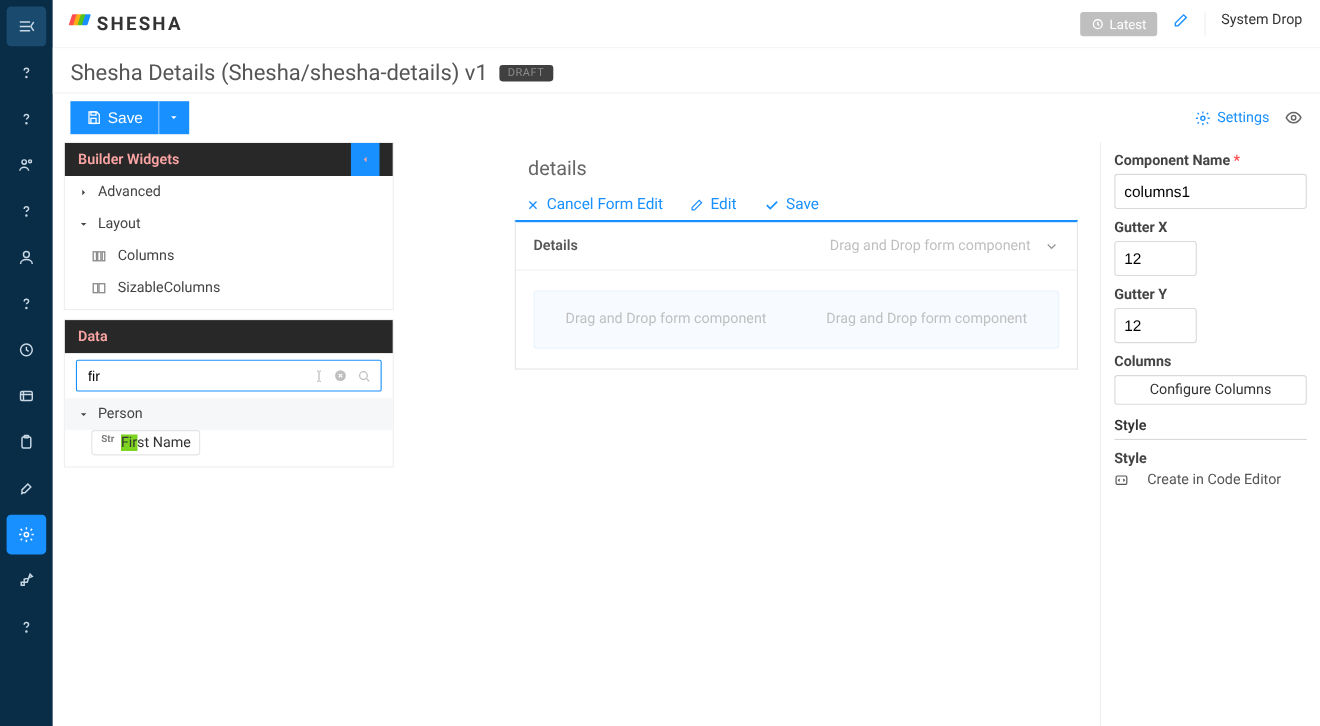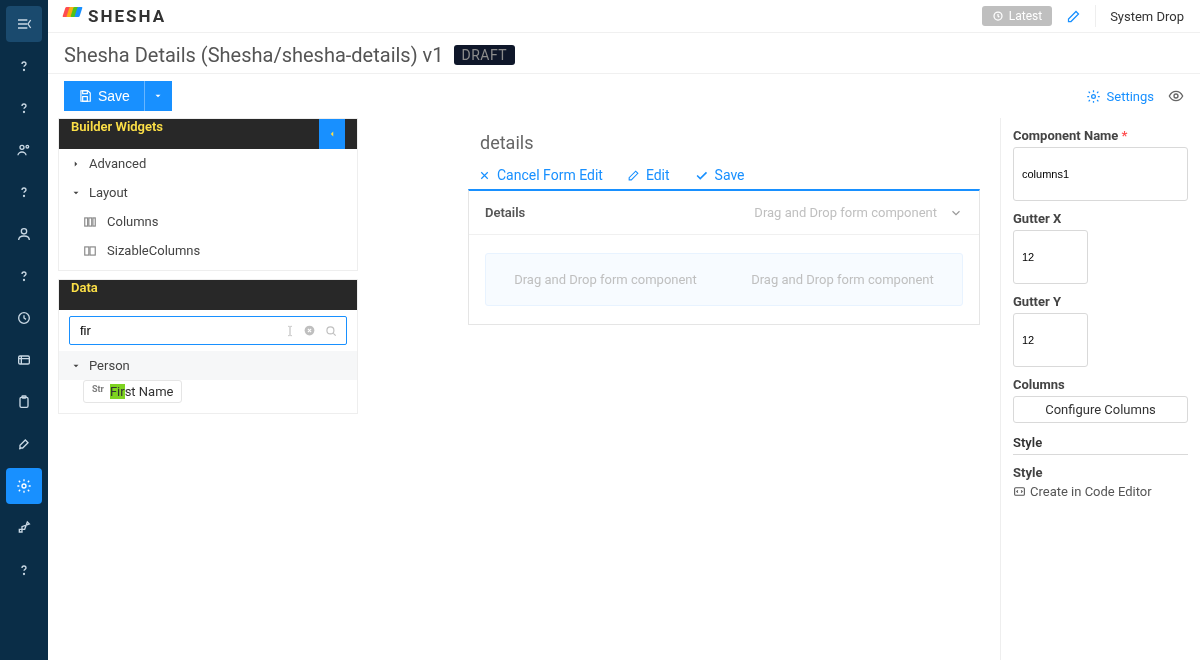--- a/index.html
+++ b/index.html
@@ -18,43 +18,43 @@
   .app{display:flex;height:660px;width:1200px}
   
   .rail{width:48px;background:#0a2d47;display:flex;flex-direction:column;align-items:center;padding:6px 0;gap:6px;flex-shrink:0}
   .rail-item{width:36px;height:36px;display:flex;align-items:center;justify-content:center;color:#c9d8e4;border-radius:4px;cursor:pointer}
   .rail-item.top{background:#1a4a6e}
   .rail-item.active{background:var(--primary);color:#fff}
   .rail-item svg{width:16px;height:16px}
   
   .main{flex:1;display:flex;flex-direction:column;min-width:0;background:#fff}
   
-  .header{height:33px;display:flex;align-items:center;padding:0 16px;border-bottom:1px solid #f0f0f0;gap:10px}
+  .header{height:44px;display:flex;align-items:center;padding:0 16px;border-bottom:1px solid #f0f0f0;gap:10px}
   .logo{display:flex;align-items:center;gap:6px;font-weight:700;font-size:17px;letter-spacing:2px}
   .logo-mark{width:18px;height:18px;position:relative}
   .logo-mark span{position:absolute;width:5px;height:10px;transform:skewX(-18deg);border-radius:1px}
-  .header-right{margin-left:auto;display:flex;align-items:center;gap:14px;color:#999;font-size:13px}
+  .header-right{margin-left:auto;display:flex;gap:14px;color:#999;font-size:13px}
   .latest-btn{background:#bfbfbf;color:#fff;font-size:12px;padding:3px 10px;border-radius:3px;display:flex;align-items:center;gap:5px}
   .divider-v{width:1px;height:22px;background:#eee}
   
   .titlebar{padding:10px 16px 6px;border-bottom:1px solid #f0f0f0;background:#fff}
   .titlebar h2{font-size:20px;font-weight:400;color:#555;display:flex;align-items:center;gap:10px}
-  .draft-badge{background:#0f172a;color:#8c8c8c;font-size:14px;padding:2px 8px;border-radius:3px;letter-spacing:.5px}
+  .draft-badge{background:#404040;color:#8c8c8c;font-size:10px;padding:2px 8px;border-radius:3px;letter-spacing:.5px}
   
   .toolbar{height:44px;display:flex;align-items:center;padding:0 16px;gap:10px}
   .save-group{display:flex}
   .save-btn{background:var(--primary);color:#fff;border:none;height:30px;padding:0 14px;display:flex;align-items:center;gap:6px;cursor:pointer;font-size:14px}
   .save-caret{background:var(--primary);border:none;border-left:1px solid rgba(255,255,255,.35);width:28px;height:30px;color:#fff;display:flex;align-items:center;justify-content:center;cursor:pointer}
   .tool-right{margin-left:auto;display:flex;align-items:center;gap:6px;color:var(--primary);cursor:pointer}
   
   .workspace{flex:1;display:flex;gap:0;min-height:0}
   
   .panel-left{width:300px;display:flex;flex-direction:column;gap:8px;margin-left:10px;margin-right:10px;flex-shrink:0}
   .panel-card{border:1px solid #eee;background:#fff}
-  .panel-header{background:var(--panel-header);color:#fde047;height:30px;display:flex;padding:0 12px;font-size:13px;font-weight:600}
+  .panel-header{background:var(--panel-header);color:#fca5a5;height:30px;display:flex;align-items:center;padding:0 12px;font-size:13px;font-weight:600}
   .panel-collapse{margin-left:auto;width:26px;height:30px;display:flex;align-items:center;justify-content:center;background:var(--primary);cursor:pointer}
   .search-row{display:flex;align-items:center;padding:6px 10px;border-bottom:1px solid #f0f0f0;gap:6px}
   .search-row input{flex:1;border:none;outline:none;font-size:13px;padding:4px 2px;background:transparent}
   .search-row.outlined{border:1.5px solid var(--primary);margin:6px 10px;border-radius:2px;padding:2px 8px}
   .search-icons{color:#bfbfbf;display:flex;gap:8px;align-items:center}
   .cat-row{display:flex;align-items:center;gap:8px;padding:7px 12px;cursor:pointer;color:#444}
   .widget-item{display:flex;align-items:center;gap:10px;padding:7px 12px 7px 24px;cursor:grab;color:#444}
   .type-pill{font-size:9px;color:#7d7d7d;font-weight:700}
   .drag-chip{display:inline-flex;gap:6px;padding:3px 8px;border:1px solid #e5e5e5;border-radius:3px;margin:0 12px 10px 24px;cursor:grab}
   .hl{background:#ffe58f}
@@ -71,25 +71,25 @@
   .form-card-body{padding:18px 16px}
   .dropzone{border:1px solid #e8f3ff;background:#f7fbff;border-radius:3px;padding:18px 16px;display:flex;gap:30px}
   .dropzone .dz-col{flex:1;text-align:center;color:#bfbfbf}
   
   .panel-right{width:200px;border-left:1px solid #eee;background:#fff;flex-shrink:0;display:flex;flex-direction:column}
   .panel-right .panel-header{background:var(--panel-header)}
   .panel-right .panel-collapse{margin-left:0;margin-right:auto;transform:scaleX(-1)}
   .props-body{padding:10px 12px;display:flex;flex-direction:column;gap:10px;font-size:13px;overflow:auto}
   .form-label{font-weight:700;color:#444;margin-bottom:4px;display:flex;align-items:center;gap:3px}
   .req{color:#ff4d4f}
-  .form-input{width:100%;border:1px solid var(--border);padding:20px 8px;border-radius:3px;font-size:11px}
+  .form-input{width:100%;border:1px solid var(--border);padding:7px 8px;border-radius:3px;font-size:14px}
   .checkbox{width:16px;height:16px;border:1px solid var(--border);border-radius:2px}
   .btn-white{width:100%;border:1px solid var(--border);background:#fff;padding:5px 8px;text-align:center;cursor:pointer;border-radius:3px}
   .section-heading{font-weight:600;border-bottom:1px solid var(--border);padding-bottom:4px;margin-top:2px}
-  .code-link{display:flex;align-items:center;gap:4px;color:#555;cursor:pointer}
+  .code-link{display:flex;align-items:center;gap:17px;color:#555;cursor:pointer}
   svg{display:block}
 </style>
 </head>
 <body>
 
 <div class="app">
 
   <nav class="rail">
     <div class="rail-item top">
       <svg viewBox="0 0 24 24" fill="none" stroke="currentColor" stroke-width="2">

